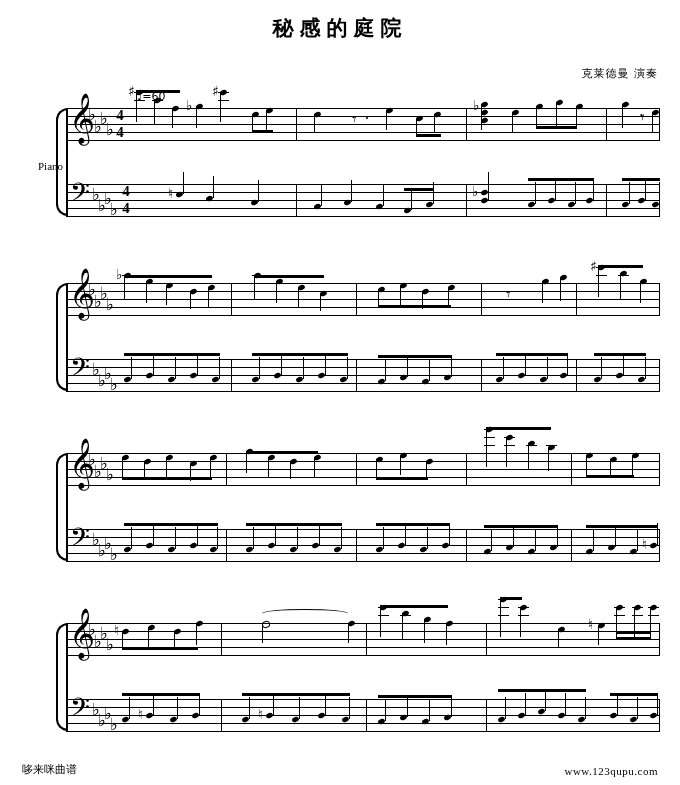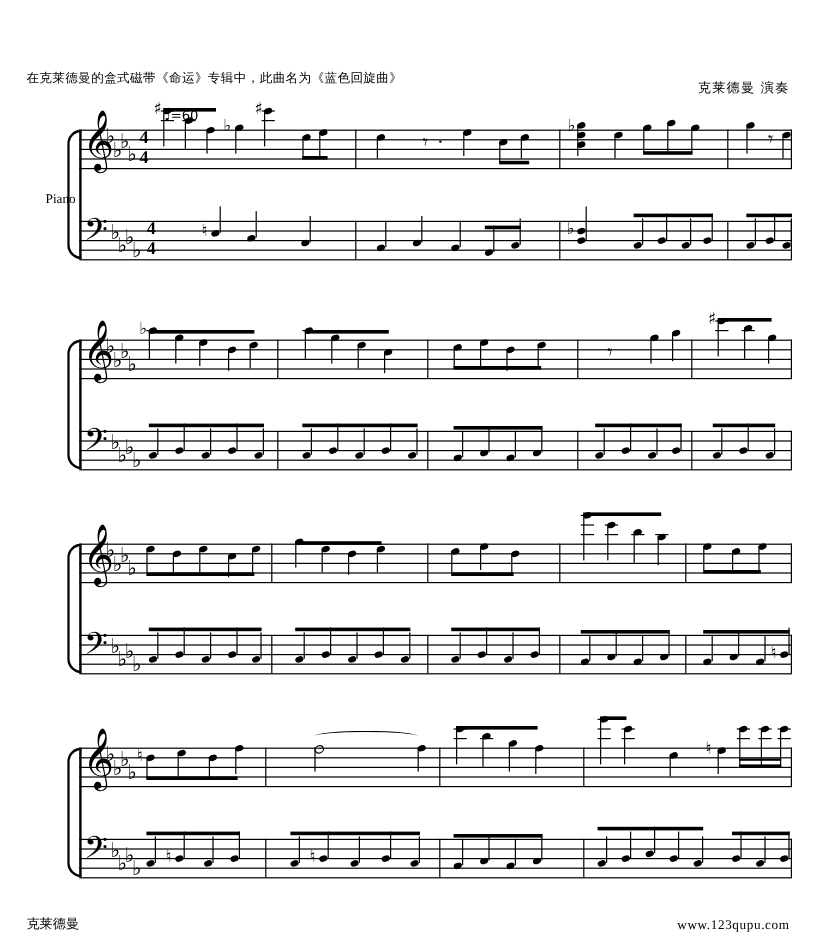--- a/index.html
+++ b/index.html
@@ -219,21 +219,21 @@
   }
   .tempo-note {
     font-family: "DejaVu Sans", sans-serif;
   }
 </style>
 </head>
 <body>
 
 <div class="page">
 
-  <div class="subtitle">在克莱德曼的盒式磁带《命运》专辑中，此曲名为《蓝色回旋曲》</div>
+  <div class="title">秘感的庭院</div>
   <div class="performer">克莱德曼 演奏</div>
   <div class="tempo tempo-note">♩=60</div>
   <div class="instrument">Piano</div>
 
   <div class="system" style="top:108px;height:130px;">
     <div class="brace" style="top:0px;height:108px;"></div>
     <div class="sysbar" style="top:0px;height:108px;"></div>
 
     <div class="stave" style="top:0px;">
       <div class="line l0"></div>
@@ -826,16 +826,16 @@
       <div class="note" style="left:544px;top:14px;"></div>
       <div class="stem" style="left:551px;top:-6px;height:22px;"></div>
       <div class="note" style="left:564px;top:18px;"></div>
       <div class="stem" style="left:571px;top:-2px;height:22px;"></div>
       <div class="note" style="left:584px;top:14px;"></div>
       <div class="stem" style="left:591px;top:-6px;height:22px;"></div>
       <div class="beam" style="left:544px;top:-6px;width:48px;"></div>
     </div>
   </div>
 
-  <div class="footer-left">克莱德曼</div>
+  <div class="footer-left">哆来咪曲谱</div>
   <div class="footer-right">www.123qupu.com</div>
 
 </div>
 
 </body></html>

